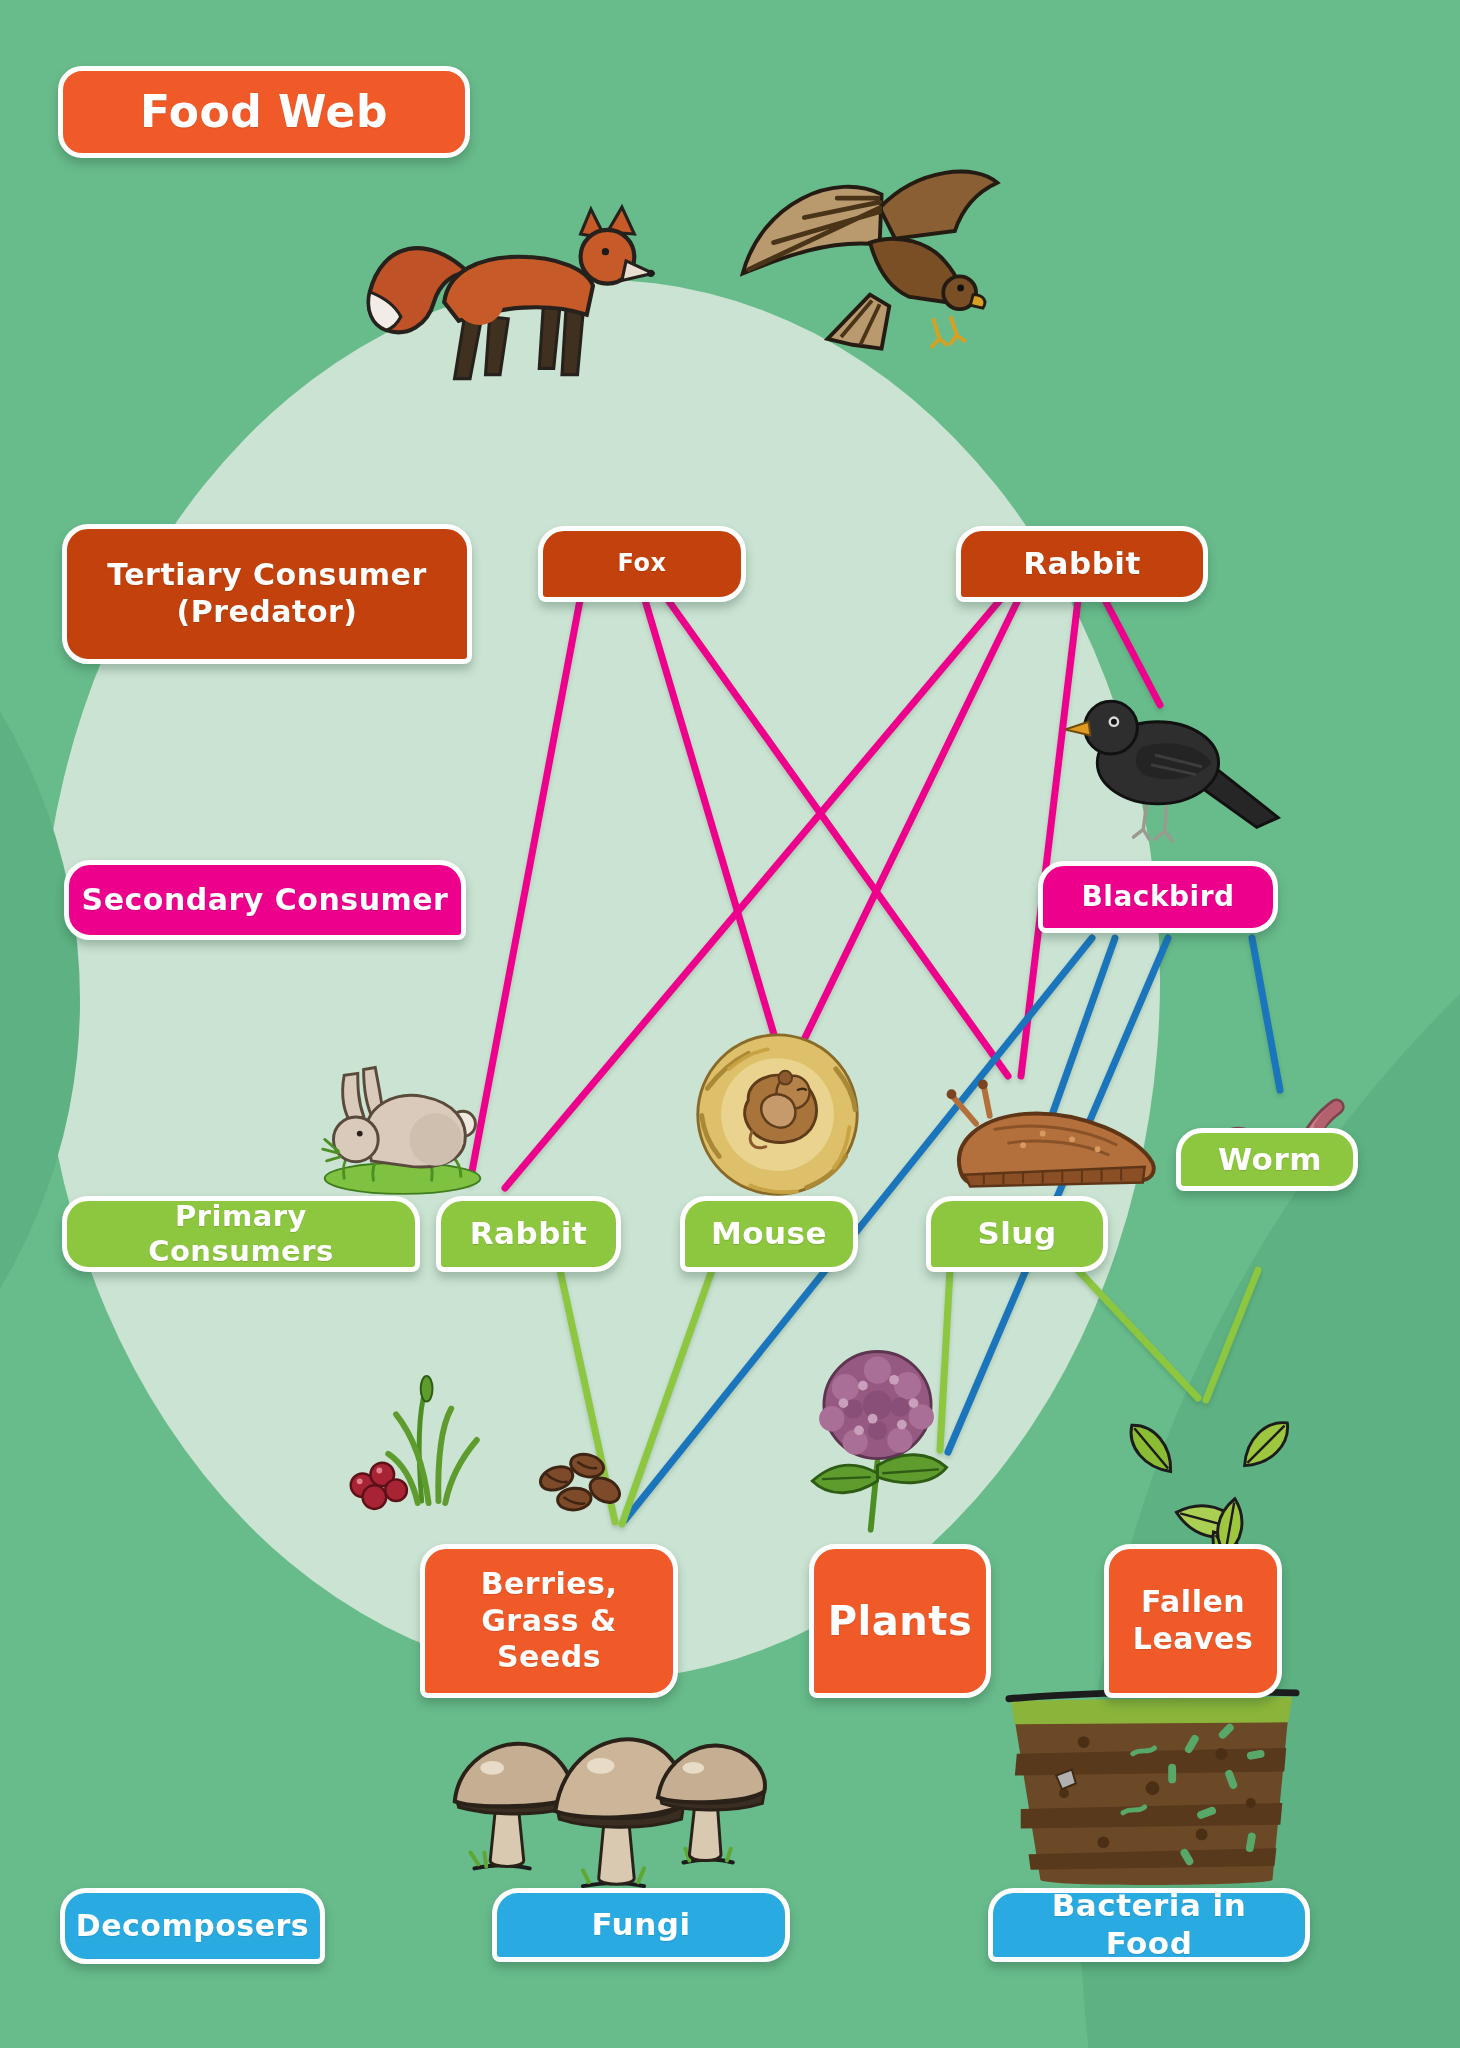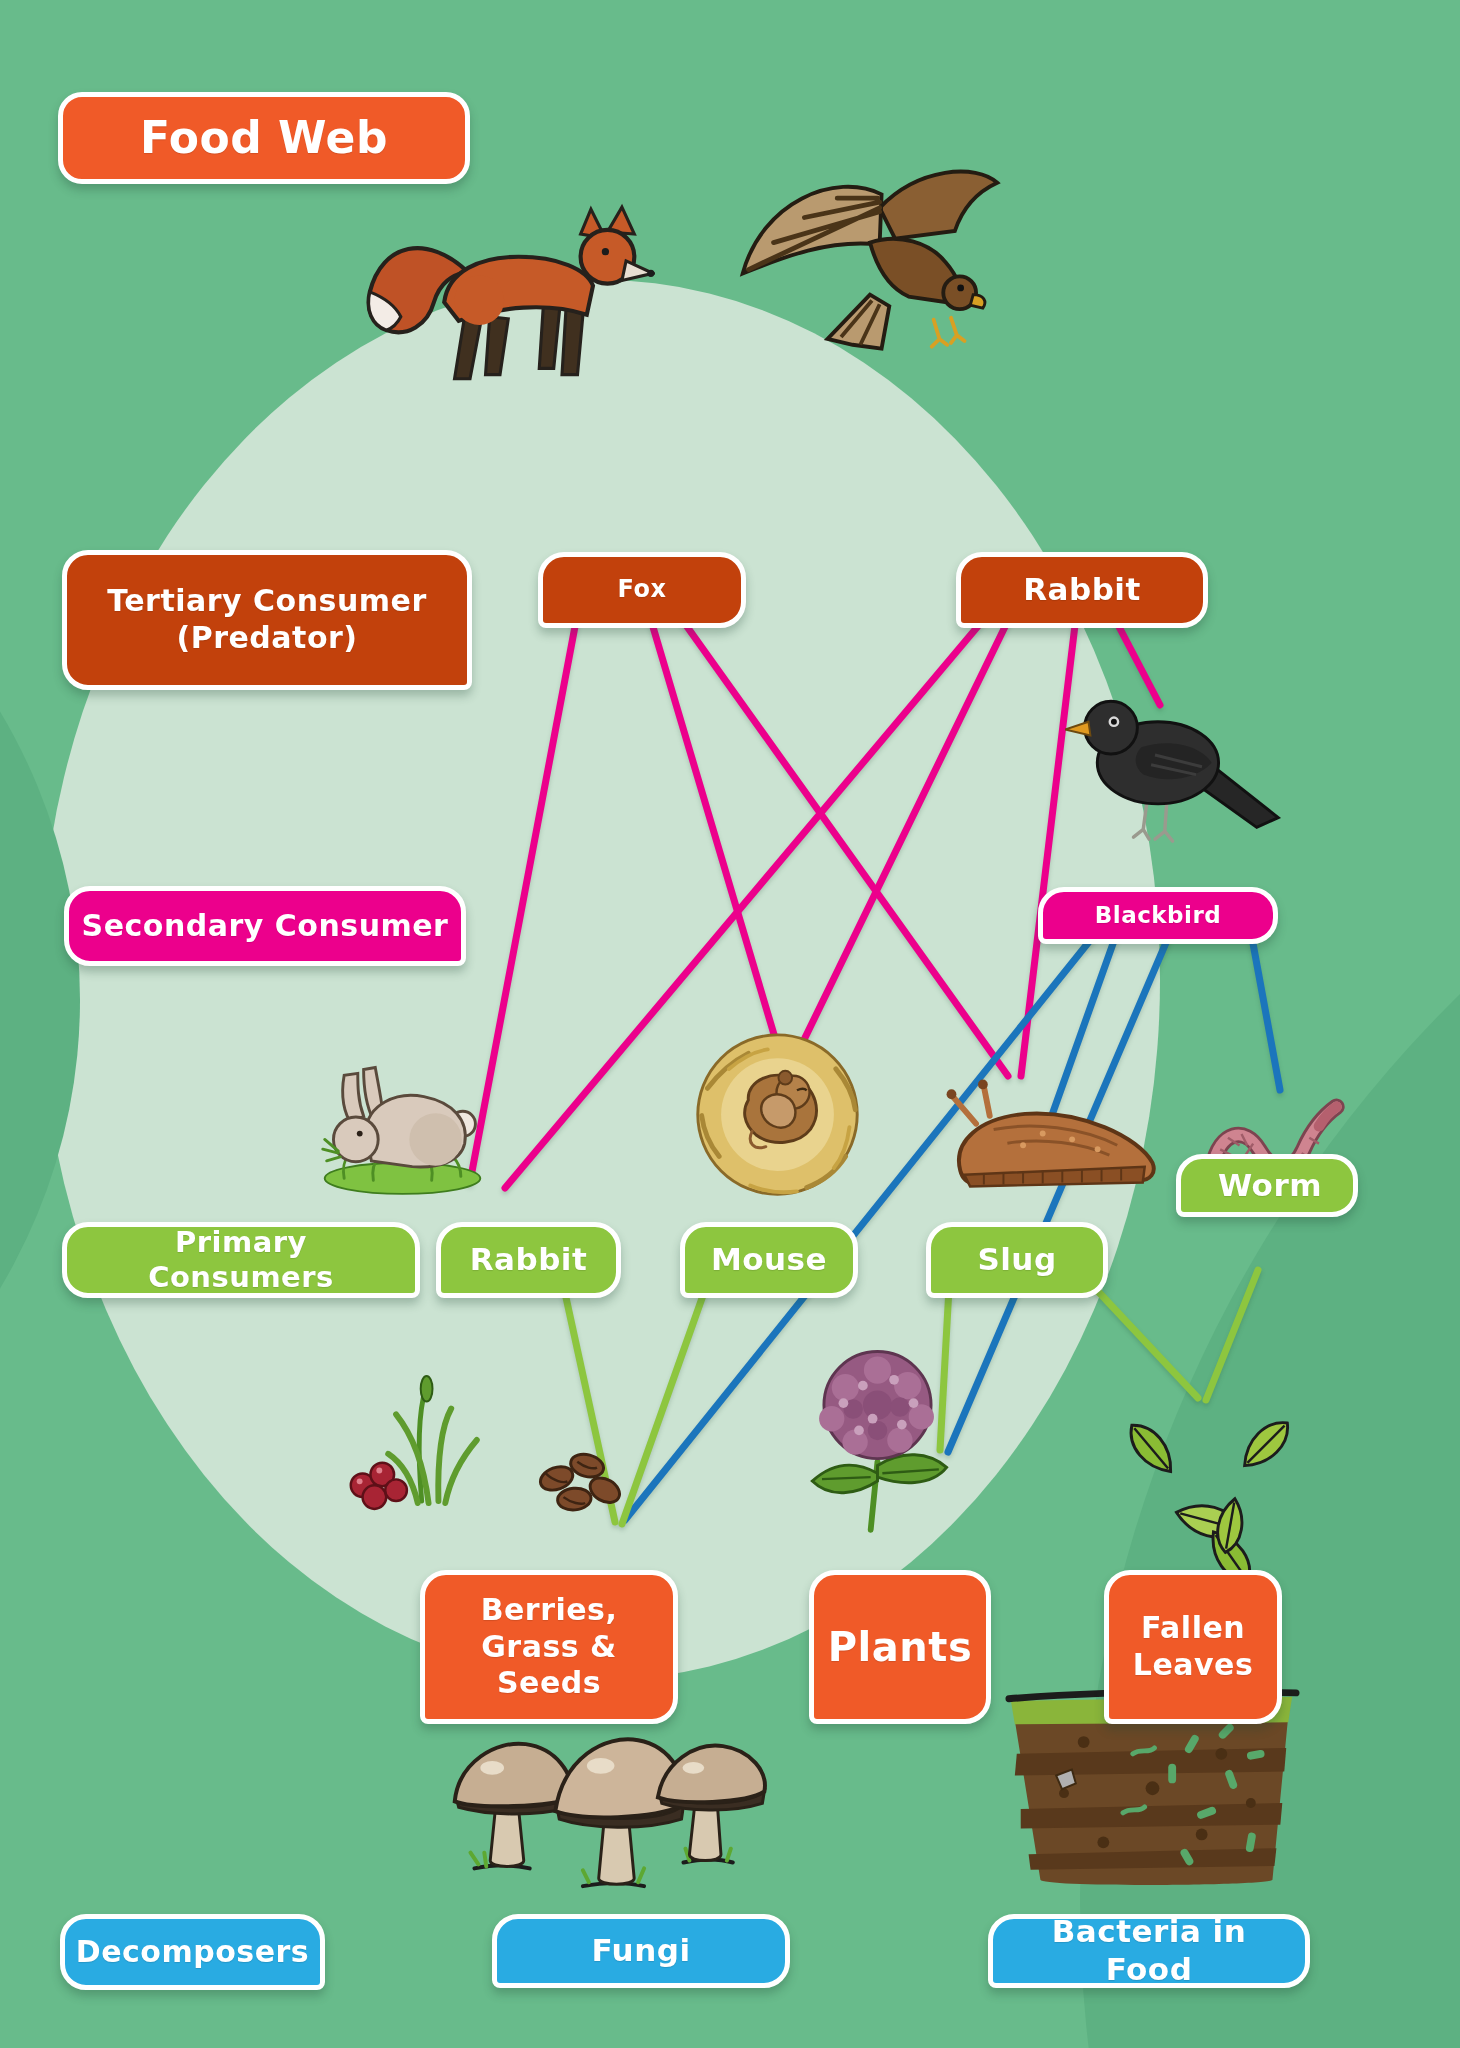--- a/index.html
+++ b/index.html
@@ -13,33 +13,32 @@
   #links-layer{z-index:1; filter:drop-shadow(0 3px 2px rgba(20,60,40,.18));}
   .art{position:absolute; z-index:2;}
   .box{
     position:absolute; z-index:3; box-sizing:border-box;
     display:flex; align-items:center; justify-content:center; text-align:center;
     color:#fff; font-weight:bold; letter-spacing:.5px; line-height:1.22;
     border:5px solid #fff; border-radius:26px;
     box-shadow:0 6px 10px rgba(30,70,50,.28);
     text-shadow:0 1px 1px rgba(0,0,0,.12);
     padding:4px 10px;
-    margin-top:26px;
   }
   .lvl{border-radius:26px 26px 8px 26px;}
   .node{border-radius:26px 26px 26px 8px;}
   .c-orange{background:#f05a28;} .c-blue{background:#c2410c;}
   .c-pink{background:#ec008c;} .c-green{background:#8dc63f;}
   .c-lblue{background:#29abe2;}
   #box-title{left:58px;top:66px;width:412px;height:92px;font-size:44px;border-radius:24px;}
   #box-tertiary{left:62px;top:524px;width:410px;height:140px;font-size:30px;}
   #box-fox{left:538px;top:526px;width:208px;height:76px;font-size:24px;}
   #box-buzzard{left:956px;top:526px;width:252px;height:76px;font-size:31px;}
   #box-secondary{left:64px;top:860px;width:402px;height:80px;font-size:30px;}
-  #box-blackbird{left:1038px;top:861px;width:240px;height:57px;font-size:23px;}
+  #box-blackbird{left:1038px;top:861px;width:240px;height:72px;font-size:28px;}
   #box-primary{left:62px;top:1196px;width:358px;height:76px;font-size:29px;}
   #box-rabbit{left:436px;top:1196px;width:185px;height:76px;font-size:31px;}
   #box-mouse{left:680px;top:1196px;width:178px;height:76px;font-size:31px;}
   #box-slug{left:926px;top:1196px;width:182px;height:76px;font-size:31px;}
   #box-worm{left:1176px;top:1128px;width:182px;height:63px;font-size:31px;padding-left:16px;}
   #box-producers{left:62px;top:1560px;width:265px;height:108px;font-size:30px;}
   #box-berries{left:420px;top:1544px;width:258px;height:154px;font-size:30px;}
   #box-plants{left:809px;top:1544px;width:182px;height:154px;font-size:40px;}
   #box-fallen{left:1104px;top:1544px;width:178px;height:154px;font-size:30px;}
   #box-decomposers{left:60px;top:1888px;width:265px;height:76px;font-size:30px;}

